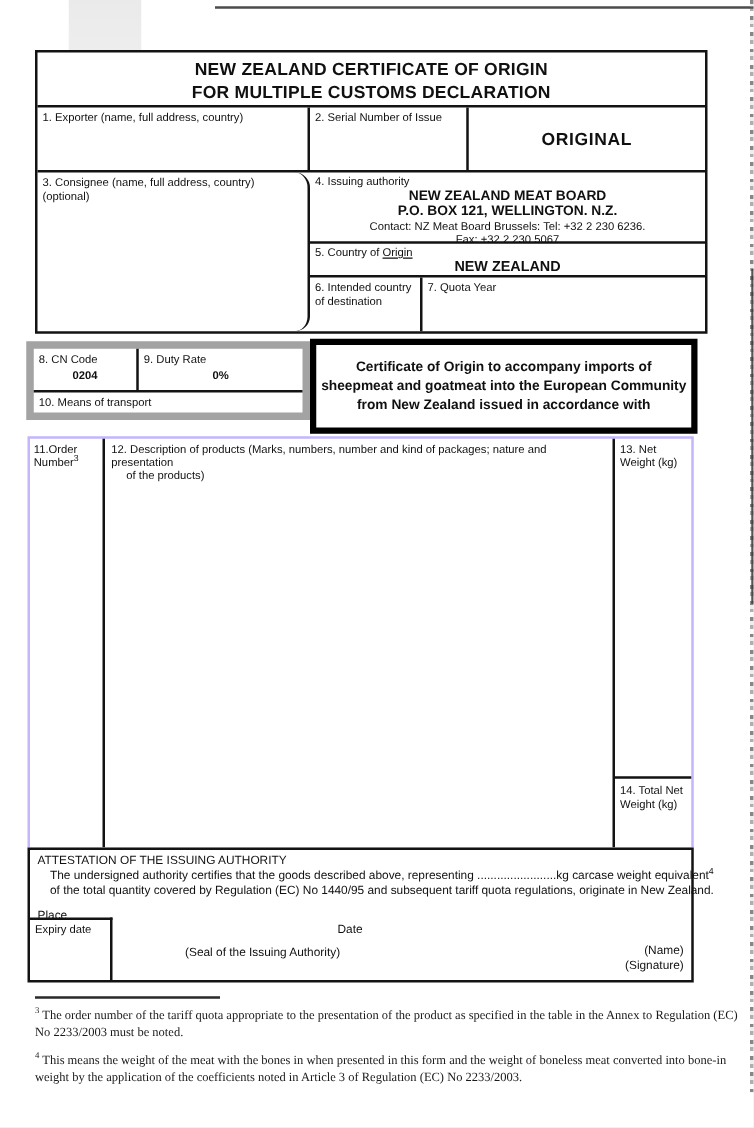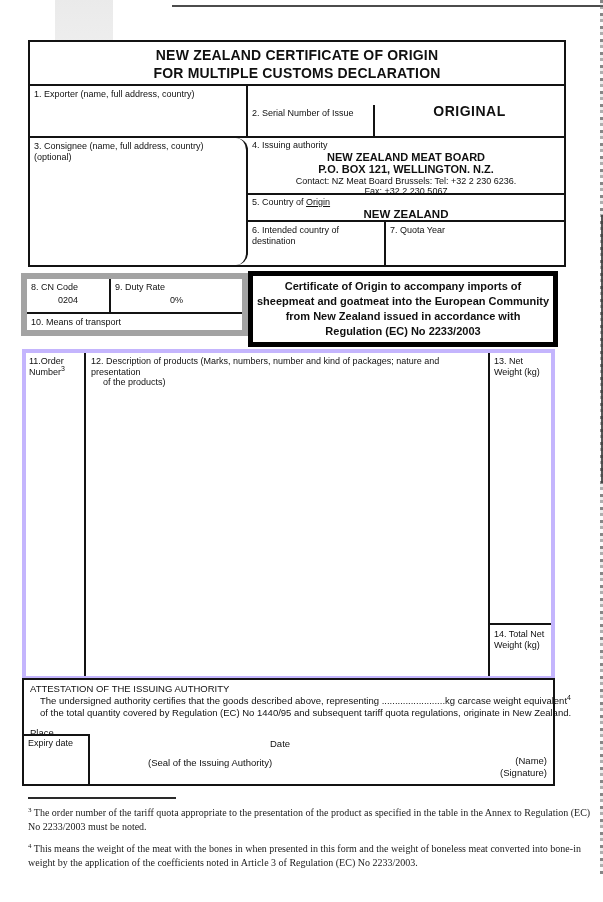--- a/index.html
+++ b/index.html
@@ -22,54 +22,54 @@
   .art-right-dark { position:absolute; top:215px; right:0; width:2px; height:268px; background:#3a3a3a; opacity:.85; }
   .art-smudge  { position:absolute; top:0; left:55px; width:58px; height:300px;
                  background:linear-gradient(180deg, rgba(160,160,160,.22), rgba(160,160,160,.10) 45%, rgba(160,160,160,0) 85%); }
 
   
   .sec1 { position:absolute; left:28px; top:40px; width:538px; height:227px; border:2px solid #131313; background:#fff; }
   .title-row { height:44px; border-bottom:2px solid #131313; text-align:center;
                font-weight:700; font-size:14px; line-height:18px; padding-top:4px; letter-spacing:.2px; }
   .row2 { display:flex; height:52px; border-bottom:2px solid #131313; }
   .box1 { width:218px; border-right:2px solid #131313; }
-  .box2 { width:127px; border-right:2px solid #131313;margin-top:19px; }
+  .box2 { width:127px; border-right:2px solid #131313; }
   .box-original { flex:1; display:flex; align-items:center; justify-content:center;
                   font-weight:700; font-size:14px; letter-spacing:.5px; }
   .row3 { display:flex; height:127px; }
   .box3 { width:218px; border-right:2px solid #131313;border-radius:12px; }
   .r3right { flex:1; display:flex; flex-direction:column; }
   .box4 { height:57px; border-bottom:2px solid #131313; }
   .box5 { height:27px; border-bottom:2px solid #131313; }
   .row67 { flex:1; display:flex; }
-  .box6 { width:138px; border-right:2px solid #131313; }
+  .box6 { width:90px; border-right:2px solid #131313; }
   .box7 { flex:1; }
 
   .cell-label { font-size:9px; line-height:10.5px; padding:3px 4px 0 4px; }
   .u { text-decoration: underline; }
   .auth-name, .auth-addr { text-align:center; font-weight:700; font-size:11px; line-height:12.5px; }
   .auth-contact, .auth-fax { text-align:center; font-size:9px; line-height:10px; }
   .origin-value { text-align:center; font-weight:700; font-size:11.5px; line-height:12px; }
 
   
   .sec2 { position:absolute; left:21px; top:273px; width:227px; height:63px; border:6px solid #a3a3a3; background:#fff; }
   .row89 { display:flex; height:35px; border-bottom:2px solid #131313; }
   .box8 { width:84px; border-right:2px solid #131313; }
   .box9 { flex:1; }
-  .cell-value { text-align:center; font-weight:400; font-size:9px; margin-top:2px; }
+  .cell-value { text-align:center; font-weight:700; font-size:9px; margin-top:2px; }
 
   
   .notice { position:absolute; left:248px; top:271px; width:310px; height:76px;
             border:5px solid #000; background:#fff; display:flex; flex-direction:column;
             justify-content:center; text-align:center; font-weight:700; font-size:11px; line-height:15px; }
   .notice div { white-space:nowrap; }
 
   
   .sec3 { position:absolute; left:22px; top:349px; width:533px; }
-  .ptable { display:flex; height:331px; border:4px solid #c4b5fd; background:#fff; }
+  .ptable { display:flex; height:331px; border:2px solid #c4b5fd; background:#fff; }
   .col11 { width:60px; border-right:2px solid #131313; font-size:9px; line-height:10.5px; padding:3px 3px; }
   .col12 { flex:1; border-right:2px solid #131313; font-size:9px; line-height:10.5px; padding:3px 5px; }
   .col12 .wrap2 { padding-left:12px; }
   .col13 { width:61px; display:flex; flex-direction:column; }
   .box13 { height:272px; border-bottom:2px solid #131313; font-size:9px; line-height:10.5px; padding:3px 4px; }
   .box14 { flex:1; font-size:9px; line-height:10.5px; padding:4px 4px; }
 
   .attest { position:relative; margin-top:-2px; border:2px solid #131313; height:108px; background:#fff; }
   .attest-heading { padding:3px 6px 0; font-size:9.5px; line-height:12px; }
   .attest-line { padding:0 6px 0 16px; font-size:9.5px; line-height:12px; white-space:nowrap; }
@@ -154,21 +154,20 @@
     </div>
     <div class="box10">
       <div class="cell-label">10. Means of transport</div>
     </div>
   </div>
 
   <div class="notice">
     <div>Certificate of Origin to accompany imports of</div>
     <div>sheepmeat and goatmeat into the European Community</div>
     <div>from New Zealand issued in accordance with</div>
-    <div>Regulation (EC) No 2233/2003</div>
   </div>
 
   <div class="sec3">
     <div class="ptable">
       <div class="col11">
         <span>11.Order</span><br>
         <span>Number</span><sup>3</sup>
       </div>
       <div class="col12">
         <div>12. Description of products (Marks, numbers, number and kind of packages;  nature and presentation</div>

